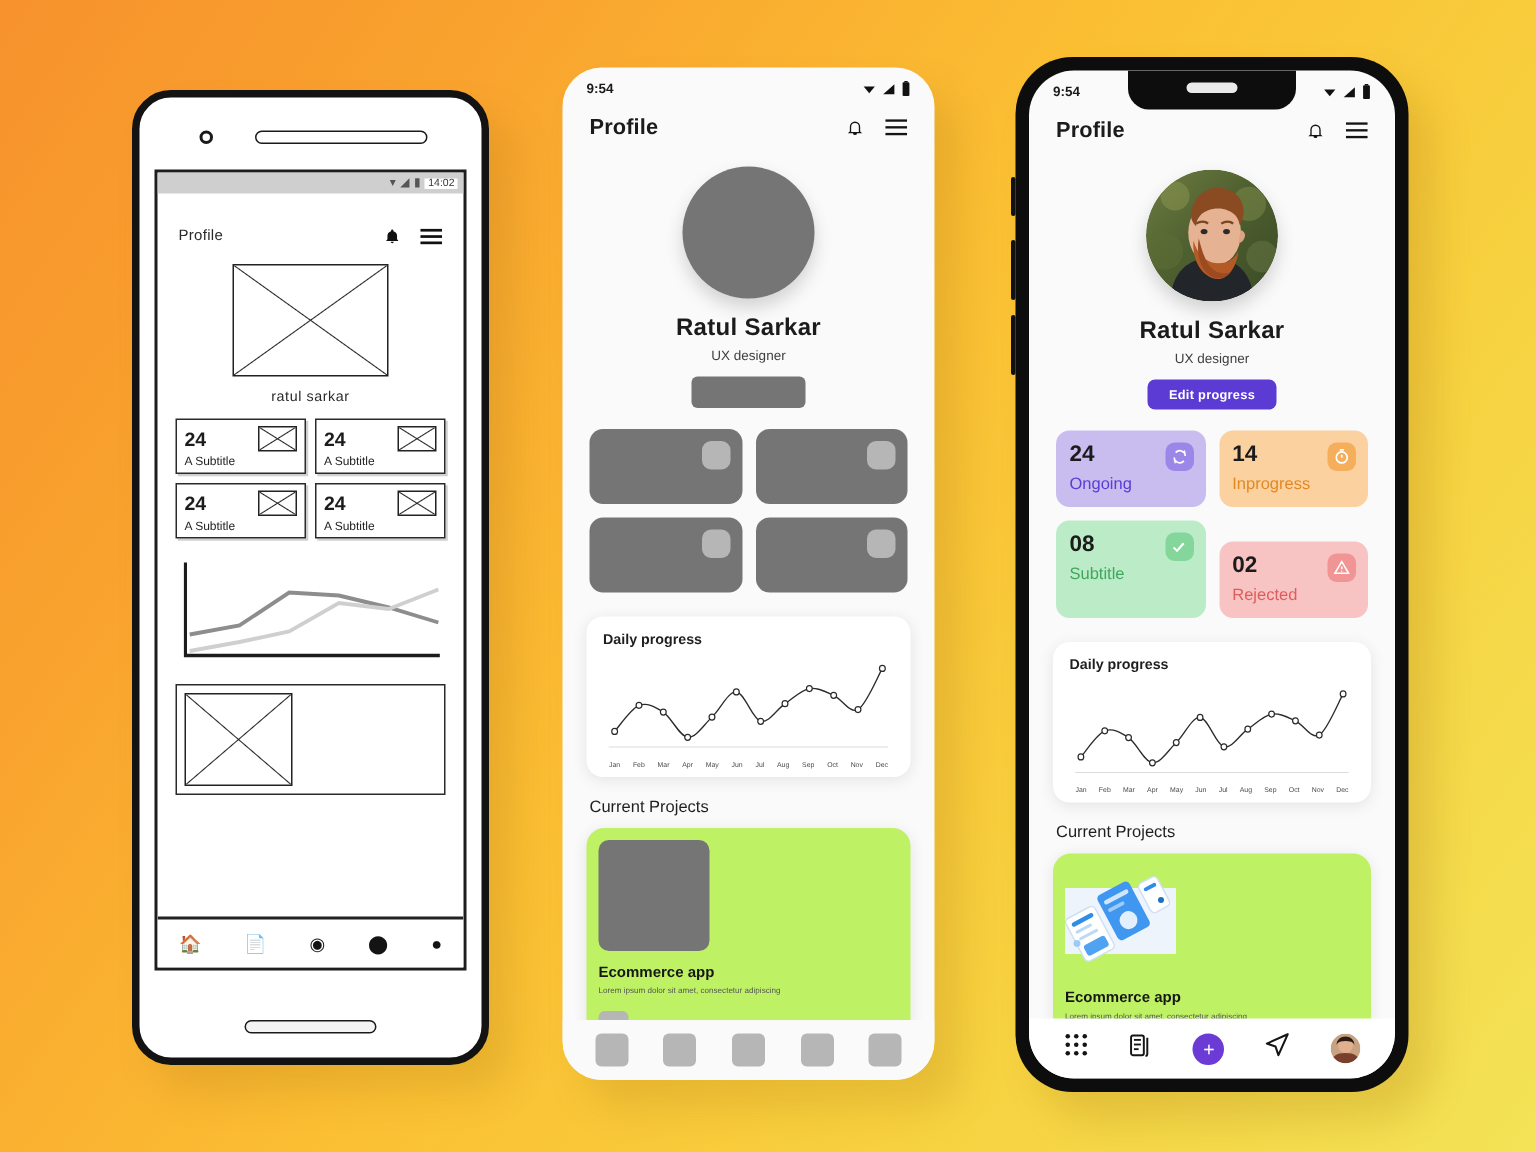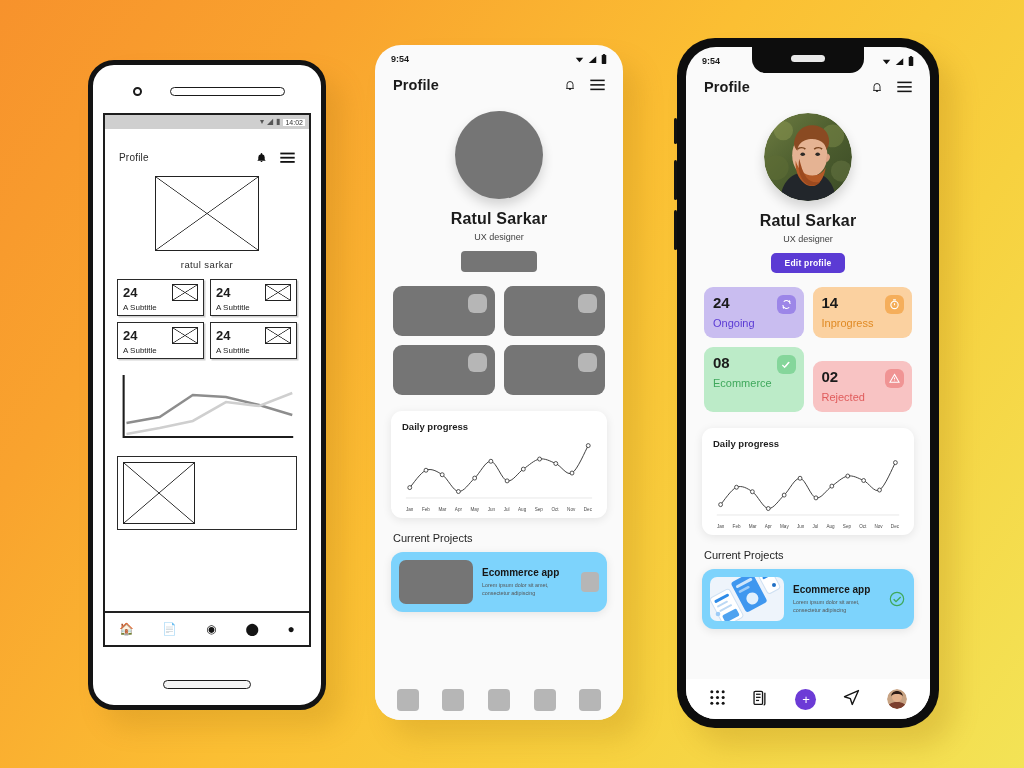--- a/index.html
+++ b/index.html
@@ -117,22 +117,22 @@
     box-shadow:0 2px 10px rgba(0,0,0,.09); padding:10px 11px 6px;
   }
   .card-title { font-size:9.5px; font-weight:600; color:#1f1f1f; }
   .chart-box { position:relative; height:72px; margin-top:2px; }
   .chart-box svg { width:100%; height:100%; display:block; }
   .months { display:flex; justify-content:space-between; padding:1px 4px 0; }
   .months span { font-size:4.6px; color:#4a4a4a; }
 
   .section-title { font-size:11px; color:#1f1f1f; padding:14px 18px 0; font-weight:500; }
   .proj {
-    margin:8px 16px 0; background:#7dd3fc; border-radius:12px; padding:8px;
-    box-shadow:0 2px 10px rgba(0,0,0,.09); display:flex; align-items:center; gap:9px;
+    margin:8px 16px 0; background:#bef264; border-radius:12px; padding:8px;
+    box-shadow:0 2px 10px rgba(0,0,0,.09); display:flex; align-items:flex-start; gap:9px;flex-direction:column;
   }
   .proj-thumb { width:74px; height:44px; border-radius:7px; flex:0 0 74px; overflow:hidden; }
   .proj-thumb.grey { background:#757575; }
   .proj-body { flex:1; min-width:0; }
   .proj-name { font-size:10px; font-weight:700; color:#171717; }
   .proj-desc { font-size:5.4px; color:#555; line-height:1.5; margin-top:3px; }
   .proj-check { flex:0 0 18px; display:flex; align-items:center; justify-content:center; }
   .proj-check.grey { width:20px; height:20px; background:#b6b6b6; border-radius:4px; }
 
   .bottomnav {
@@ -415,21 +415,21 @@
               <ellipse cx="44" cy="47" rx="2.6" ry="2" fill="#2e2a27"></ellipse>
               <ellipse cx="61" cy="47" rx="2.6" ry="2" fill="#2e2a27"></ellipse>
               <path d="M38 41c3-2 7-2 9 0M57 41c3-2 7-2 9 0" stroke="#7a4520" stroke-width="1.8" fill="none"></path>
               <path d="M72 46c3 1 4 4 2 7-1 2-3 3-4 2z" fill="#dca384"></path>
             </g>
           </svg>
         </div>
       </div>
       <div class="pname">Ratul Sarkar</div>
       <div class="prole">UX designer</div>
-      <button class="editbtn" id="editbtn-right" style="background: rgb(91, 59, 212);">Edit profile</button>
+      <button class="editbtn" id="editbtn-right" style="background: rgb(91, 59, 212);">Edit progress</button>
 
       <div class="stats">
         <div class="stat" id="st0" style="background: rgb(201, 189, 240);">
           <div class="num">24</div>
           <div class="lbl" style="color: rgb(91, 59, 212);">Ongoing</div>
           <div class="badge" style="background: rgb(156, 134, 232);">
             <svg viewBox="0 0 24 24">
                 <path fill="none" stroke="#fff" stroke-width="2.4" d="M20 11a8 8 0 0 0-14-5M4 13a8 8 0 0 0 14 5"></path>
                 <path fill="#fff" d="M19 2l2 5-5.5-1zM5 22l-2-5 5.5 1z"></path>
               </svg>
@@ -440,21 +440,21 @@
           <div class="lbl" style="color: rgb(224, 138, 36);">Inprogress</div>
           <div class="badge" style="background: rgb(245, 174, 91);">
             <svg viewBox="0 0 24 24">
                 <circle cx="12" cy="13" r="8" fill="none" stroke="#fff" stroke-width="2.4"></circle>
                 <path stroke="#fff" stroke-width="2.4" d="M12 9v4.5M9 2h6"></path>
               </svg>
           </div>
         </div>
         <div class="stat" id="st2" style="background: rgb(188, 235, 200);">
           <div class="num">08</div>
-          <div class="lbl" style="color: rgb(63, 168, 92);">Ecommerce</div>
+          <div class="lbl" style="color: rgb(63, 168, 92);">Subtitle</div>
           <div class="badge" style="background: rgb(133, 214, 155);">
             <svg viewBox="0 0 24 24">
                 <path fill="none" stroke="#fff" stroke-width="2.6" d="M3 13l5 5L17 7"></path>
                 <path fill="none" stroke="#fff" stroke-width="2.6" d="M10 16l8-9"></path>
               </svg>
           </div>
         </div>
         <div class="stat" id="st3" style="background: rgb(248, 195, 195); margin-top: 14px;">
           <div class="num">02</div>
           <div class="lbl" style="color: rgb(224, 92, 92);">Rejected</div>

